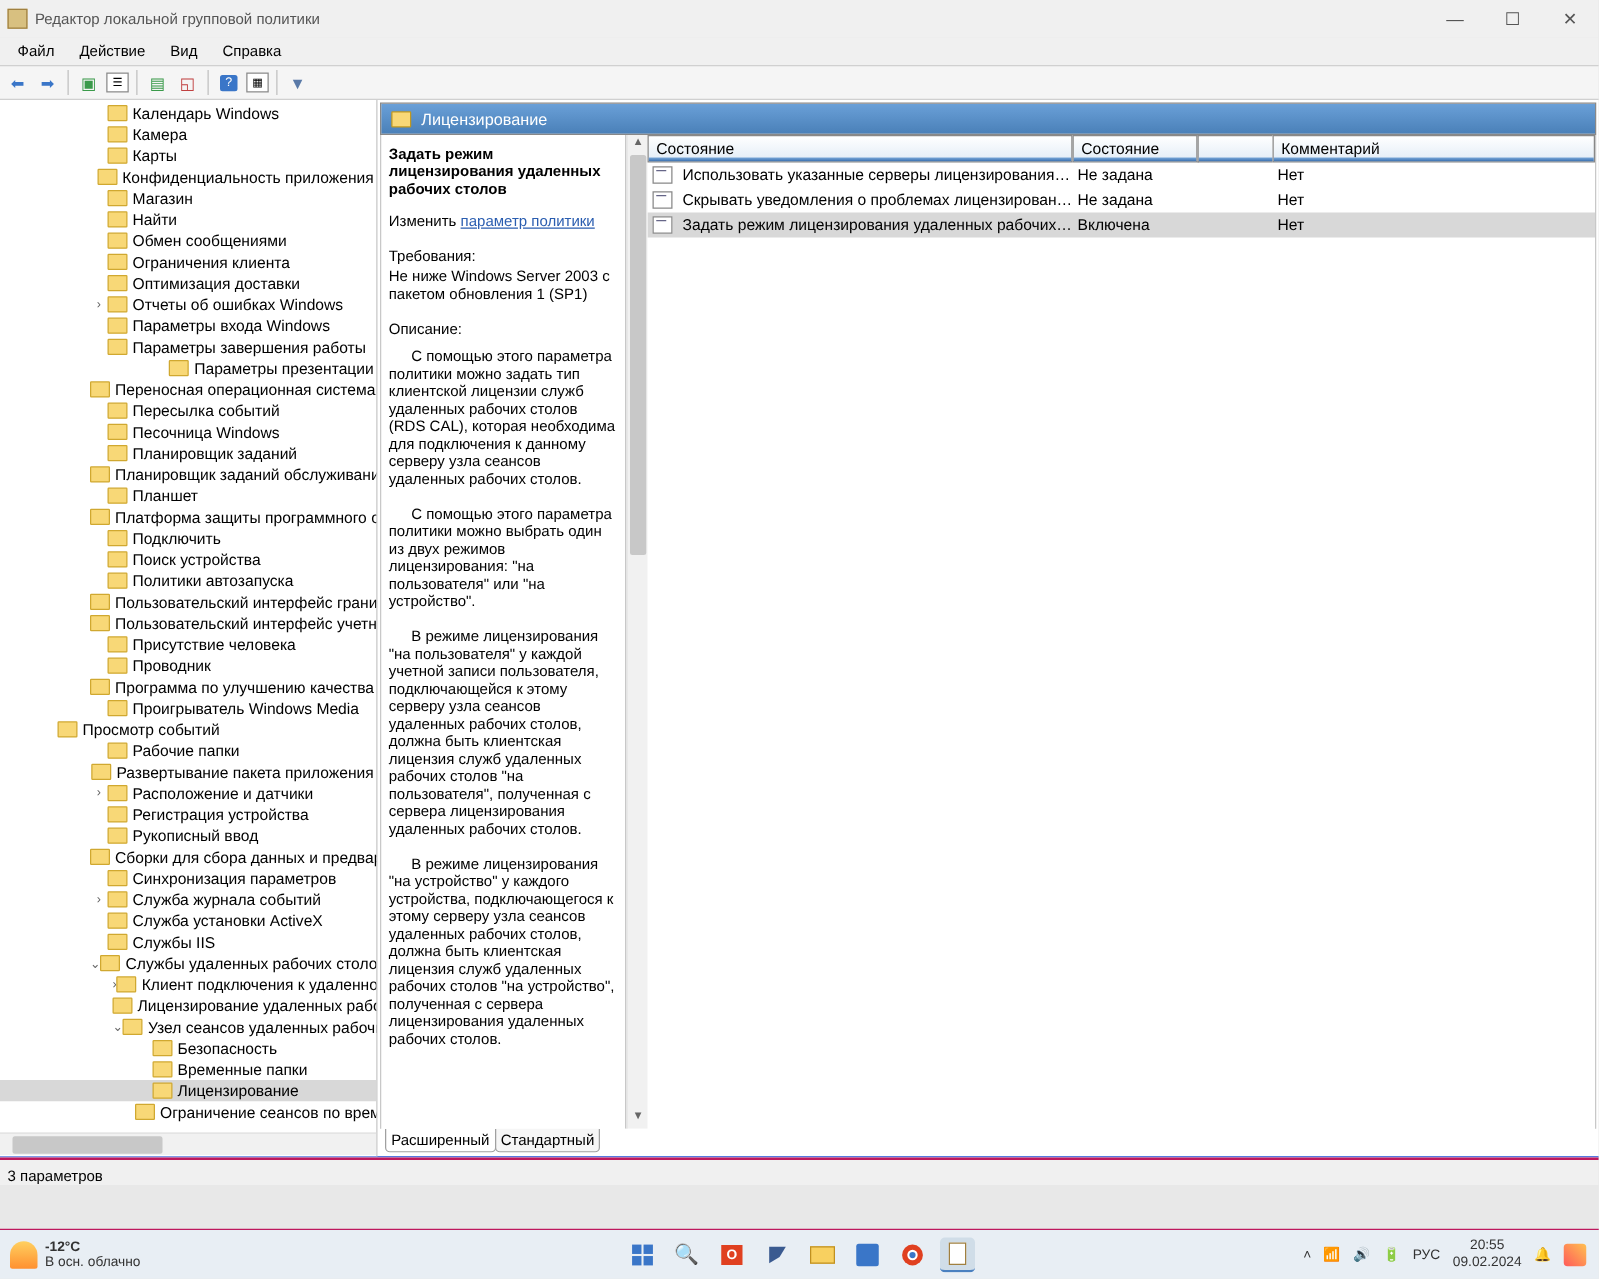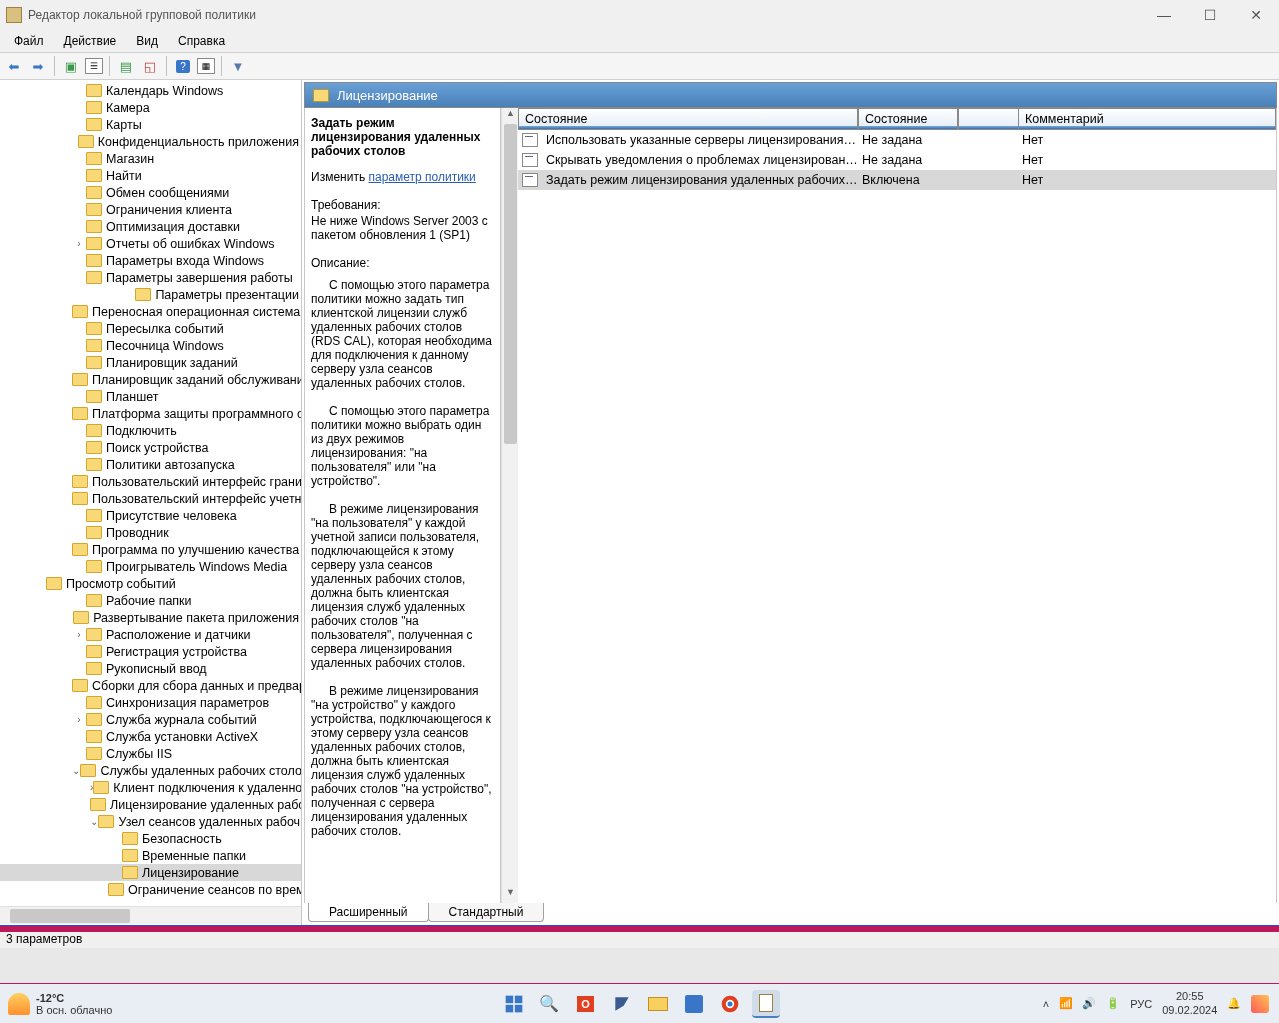--- a/index.html
+++ b/index.html
@@ -57,25 +57,25 @@
 .list-hdr { display:flex; height:22px; align-items:stretch; }
 .list-hdr .col { border:1px solid #888; background:linear-gradient(#fff,#e2ecf6); display:flex; align-items:center; padding-left:6px; position:relative; }
 .list-hdr .col::after { content:""; position:absolute; left:0; right:0; bottom:0; height:3px; background:linear-gradient(#7aa8d8,#3a70b0);}
 .list-row { display:flex; height:20px; align-items:center; }
 .list-row.sel { background:#d8d8d8; }
 .list-row .c { padding-left:4px; overflow:hidden; text-overflow:ellipsis; white-space:nowrap; }
 .list-row .ricon { width:16px; height:14px; margin:0 4px; background:#fff; border:1px solid #888; flex-shrink:0; position:relative;}
 .list-row .ricon::after { content:""; position:absolute; left:2px; top:2px; width:8px; height:1px; background:#668;}
 
 .tabs-row { height:22px; display:flex; align-items:flex-start; margin-left:6px; font-size:12px; }
-.tab { padding:2px 20px; border:1px solid #a0a0a0; border-top:none; background:#f6f6f6; border-radius:0 0 4px 4px; margin-right:-1px; position:relative;text-align:center; }
+.tab { padding:2px 4px; border:1px solid #a0a0a0; border-top:none; background:#f6f6f6; border-radius:0 0 4px 4px; margin-right:-1px; position:relative;text-align:center; }
 .tab.active { background:#fff; z-index:2; }
 
 
-.statusbar { height:22px; border-top:6px solid #be185d; background:#f0f0f0; font-size:12px; padding-left:6px; display:flex; align-items:flex-start; }
+.statusbar { height:22px; border-top:2px solid #be185d; background:#f0f0f0; font-size:12px; padding-left:6px; display:flex; align-items:flex-end; }
 
 
 .taskbar { position:absolute; bottom:0; left:0; right:0; height:40px; background:#e8eef4; border-top:1px solid #be185d; display:flex; align-items:center; }
 .taskbar .weather { display:flex; align-items:center; gap:6px; padding-left:8px; font-size:11px; color:#333; }
 .taskbar .wicon { width:22px; height:22px; background: linear-gradient(#ffd060,#ff9030); border-radius:50% 50% 2px 2px; }
 .taskbar .center { position:absolute; left:50%; transform:translateX(-50%); display:flex; gap:8px; }
 .taskbar .tb { width:28px; height:28px; display:flex; align-items:center; justify-content:center; font-size:16px; border-radius:4px; }
 .taskbar .tb.active-app { background:#d0dde8; border-bottom:2px solid #4a80c0;}
 .taskbar .tray { margin-left:auto; display:flex; align-items:center; gap:10px; padding-right:10px; font-size:11px; color:#333; }
 .taskbar .clock { text-align:center; line-height:1.2; }

